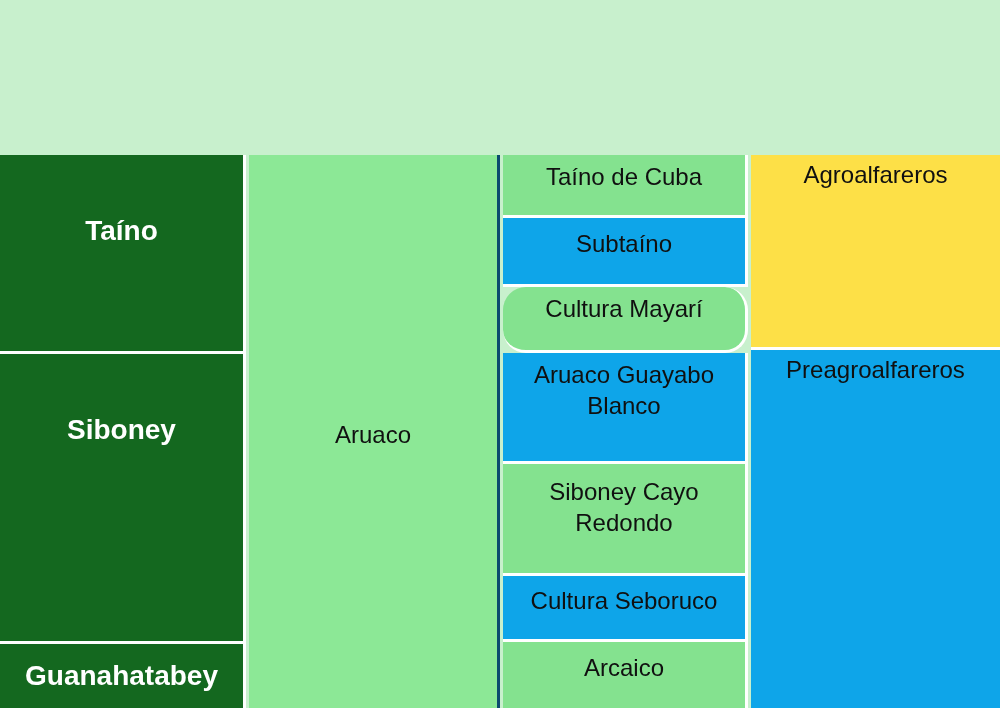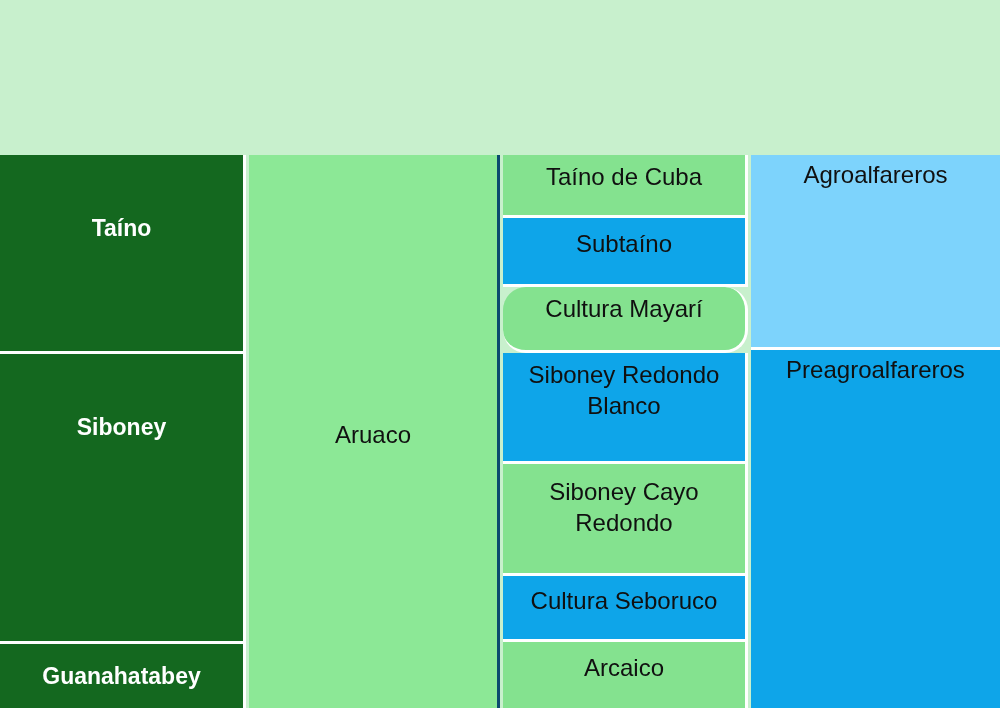--- a/index.html
+++ b/index.html
@@ -79,21 +79,21 @@
     overflow: hidden;
   }
 
   
   .col1 {
     left: 0;
     width: 246px;
     background: #14681F;
     color: #ffffff;
     font-weight: bold;
-    font-size: 23px;
+    font-size: 28px;
     border-right: 3px solid #ffffff;
     border-bottom: 3px solid #ffffff;
     align-items: center;
   }
   .col1.tall { align-items: flex-start; }
 
   
   .col2 {
     left: 249px;
     width: 251px;
@@ -122,21 +122,21 @@
     width: 249px;
     color: #101010;
     font-size: 24px;
     align-items: flex-start;
     border-bottom: 3px solid #ffffff;
   }
 
   .shade-mid   { background: #84E28F; }
   .shade-light { background: #0ea5e9; }
   .shade-c2    { background: #8CE896; }
-  .shade-c4mid { background: #7dd3fc; }
+  .shade-c4mid { background: #fde047; }
 
   .cell-text { display: block; width: 100%; }
 </style>
 </head>
 <body>
 
 <div class="table-root">
 
 
   <div class="body-area">
@@ -158,21 +158,21 @@
     <div class="cell col3 shade-mid" style="top:0px;height:63px;padding-top:6px;">
       <span class="cell-text">Taíno de Cuba</span>
     </div>
     <div class="cell col3 shade-light" style="top:63px;height:69px;padding-top:10px;">
       <span class="cell-text">Subtaíno</span>
     </div>
     <div class="cell col3 shade-mid" style="top:132px;height:66px;padding-top:6px;border-radius:23px;">
       <span class="cell-text">Cultura Mayarí</span>
     </div>
     <div class="cell col3 shade-light" style="top:198px;height:111px;padding-top:6px;">
-      <span class="cell-text">Siboney Redondo Blanco</span>
+      <span class="cell-text">Aruaco Guayabo Blanco</span>
     </div>
     <div class="cell col3 shade-mid" style="top:309px;height:112px;padding-top:12px;">
       <span class="cell-text">Siboney Cayo Redondo</span>
     </div>
     <div class="cell col3 shade-light" style="top:421px;height:66px;padding-top:9px;">
       <span class="cell-text">Cultura Seboruco</span>
     </div>
     <div class="cell col3 shade-mid" style="top:487px;height:66px;padding-top:10px;border-bottom:none;">
       <span class="cell-text">Arcaico</span>
     </div>

